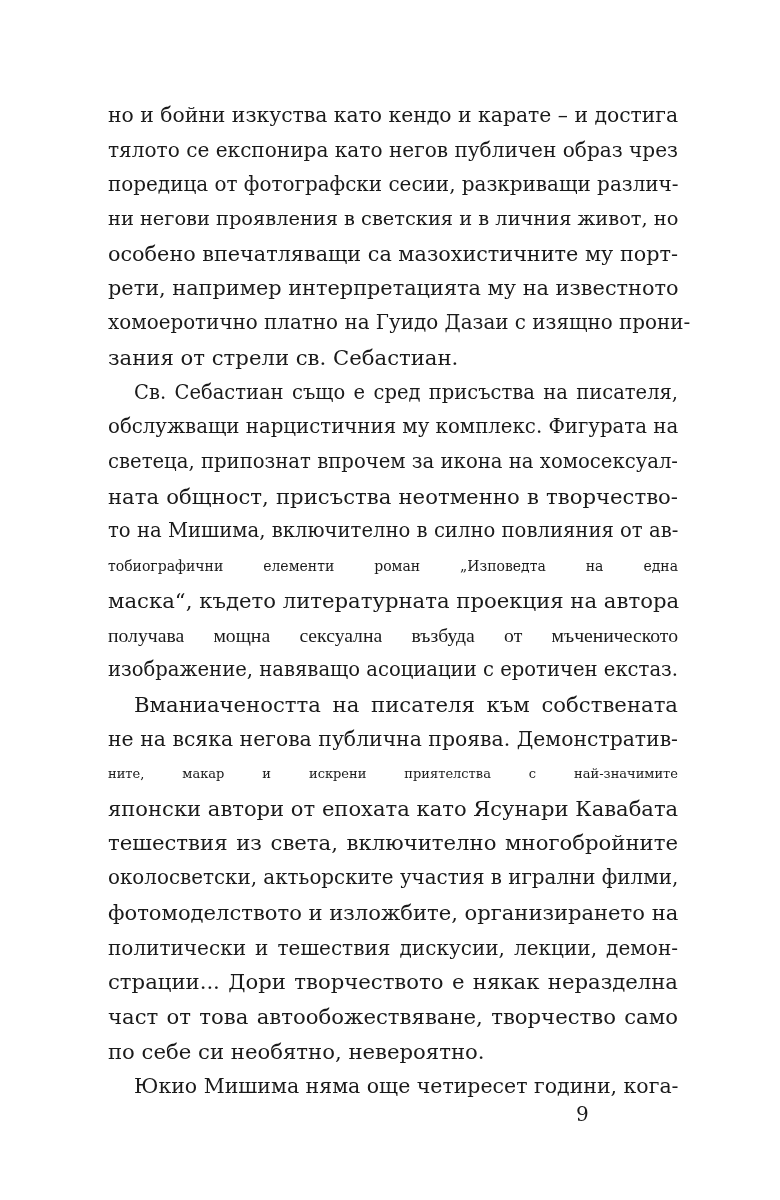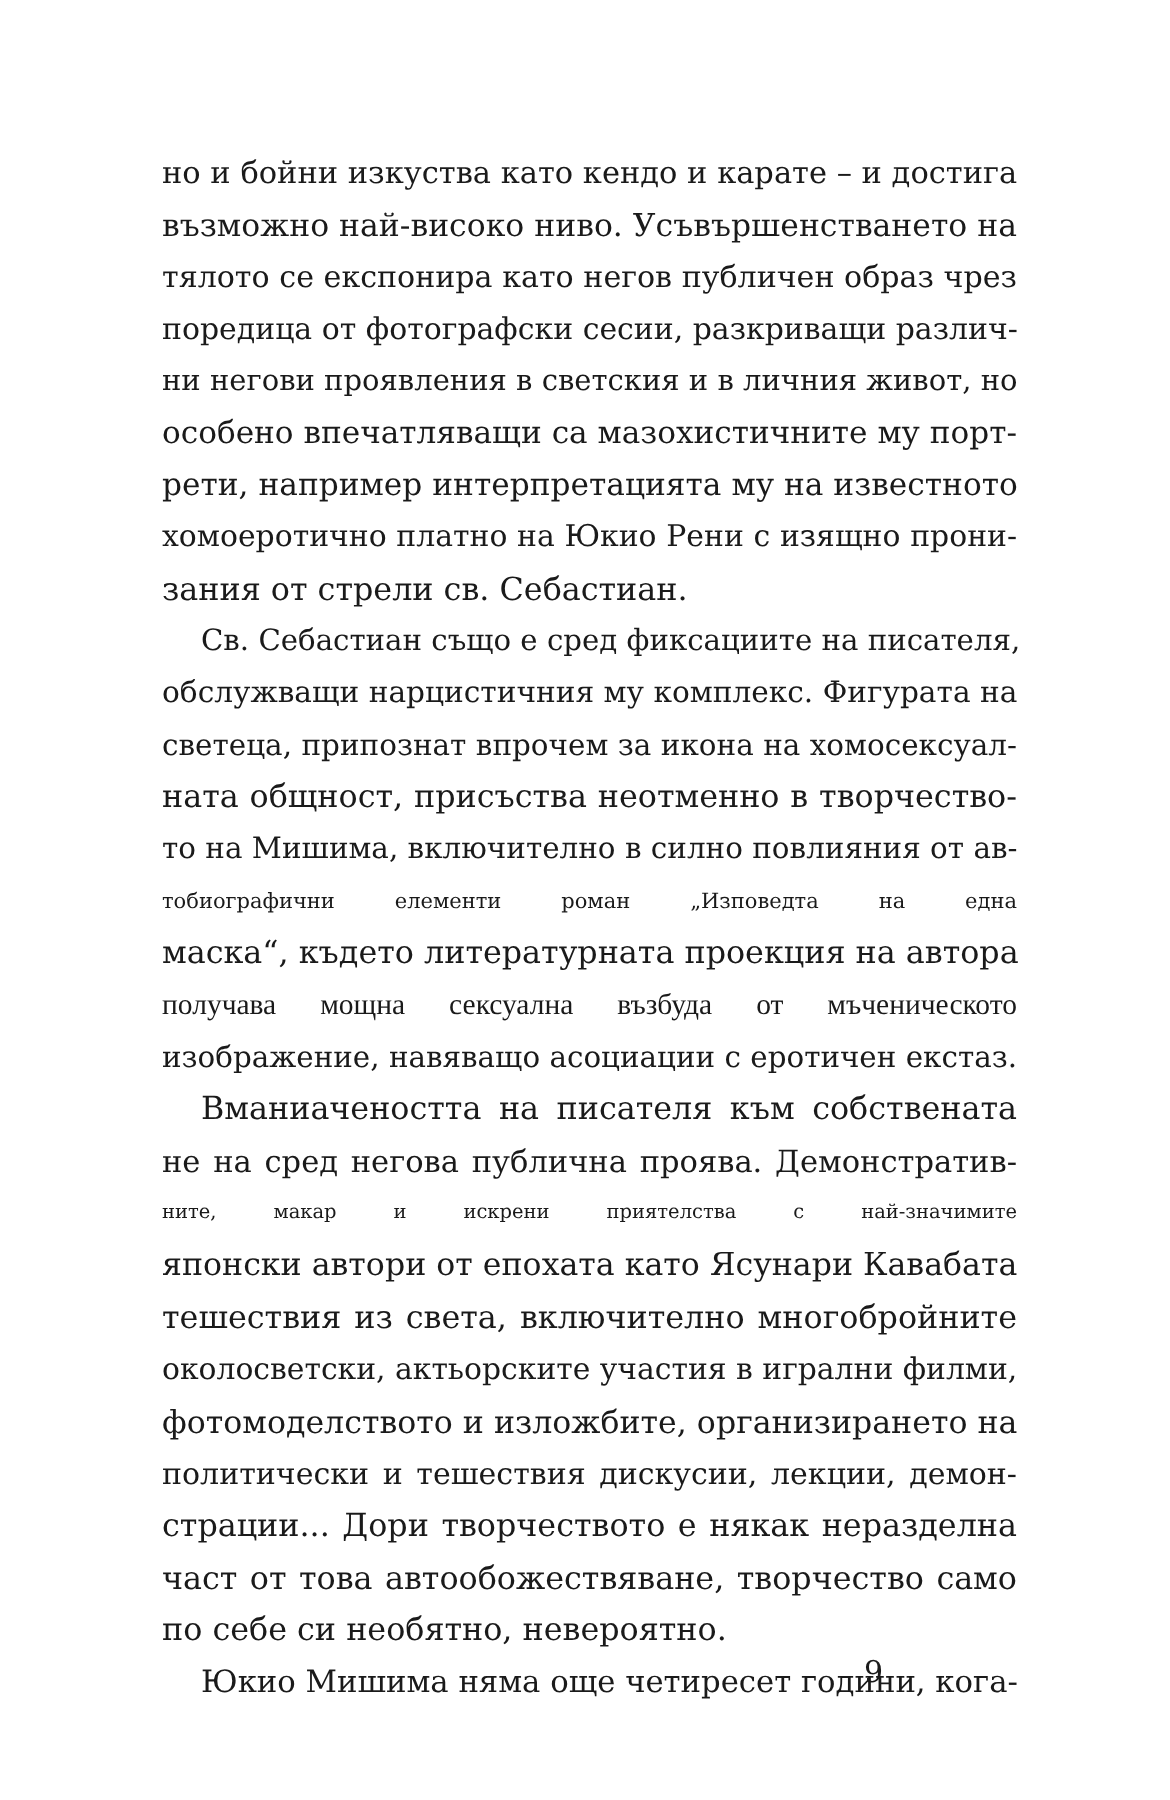--- a/index.html
+++ b/index.html
@@ -23,45 +23,44 @@
   }
 </style>
 </head>
 <body>
 
 <div class="page">
   <div class="text-block">
 
     <div>
       <span class="line" style="font-size: 20.3434px;">но и бойни изкуства като кендо и карате – и достига</span>
-      <span class="line" style="font-size: 20.9792px;">възможно най-високо ниво. Усъвършенстването на</span>
       <span class="line" style="font-size: 20.0731px;">тялото се експонира като негов публичен образ чрез</span>
       <span class="line" style="font-size: 19.9406px;">поредица от фотографски сесии, разкриващи различ-</span>
       <span class="line" style="font-size: 19.3654px;">ни негови проявления в светския и в личния живот, но</span>
       <span class="line" style="font-size: 20.7629px;">особено впечатляващи са мазохистичните му порт-</span>
       <span class="line" style="font-size: 20.8345px;">рети, например интерпретацията му на известното</span>
-      <span class="line" style="font-size: 19.9077px;">хомоеротично платно на Юкио Рени с изящно прони-</span>
+      <span class="line" style="font-size: 19.9077px;">хомоеротично платно на Гуидо Дазаи с изящно прони-</span>
       <span class="line last">зания от стрели св. Себастиан.</span>
     </div>
 
     <div>
-      <span class="line indent" style="font-size: 19.4903px;">Св. Себастиан също е сред фиксациите на писателя,</span>
+      <span class="line indent" style="font-size: 19.4903px;">Св. Себастиан също е сред присъства на писателя,</span>
       <span class="line" style="font-size: 19.7451px;">обслужващи нарцистичния му комплекс. Фигурата на</span>
       <span class="line" style="font-size: 19.6488px;">светеца, припознат впрочем за икона на хомосексуал-</span>
       <span class="line">ната общност, присъства неотменно в творчество-</span>
       <span class="line" style="font-size: 19.6169px;">то на Мишима, включително в силно повлияния от ав-</span>
       <span class="line" style="font-size: 14px;">тобиографични елементи роман „Изповедта на една</span>
       <span class="line">маска“, където литературната проекция на автора</span>
       <span class="line" style="font-size: 19.6808px; font-family: Liberation Serif, serif;">получава мощна сексуална възбуда от мъченическото</span>
       <span class="line" style="font-size: 19.5851px;">изображение, навяващо асоциации с еротичен екстаз.</span>
     </div>
 
     <div>
       <span class="line indent">Вманиачеността на писателя към собствената</span>
-      <span class="line" style="font-size: 20.3777px;">не на сред негова публична проява. Демонстратив-</span>
+      <span class="line" style="font-size: 20.3777px;">не на всяка негова публична проява. Демонстратив-</span>
       <span class="line" style="font-size: 13px;">ните, макар и искрени приятелства с най-значимите</span>
       <span class="line" style="font-size: 21.089px;">японски автори от епохата като Ясунари Кавабата</span>
       <span class="line">тешествия из света, включително многобройните</span>
       <span class="line" style="font-size: 19.875px;">околосветски, актьорските участия в игрални филми,</span>
       <span class="line" style="font-size: 21.089px;">фотомоделството и изложбите, организирането на</span>
       <span class="line" style="font-size: 20.0398px;">политически и тешествия дискусии, лекции, демон-</span>
       <span class="line">страции... Дори творчеството е някак неразделна</span>
       <span class="line">част от това автообожествяване, творчество само</span>
       <span class="line last">по себе си необятно, невероятно.</span>
     </div>

